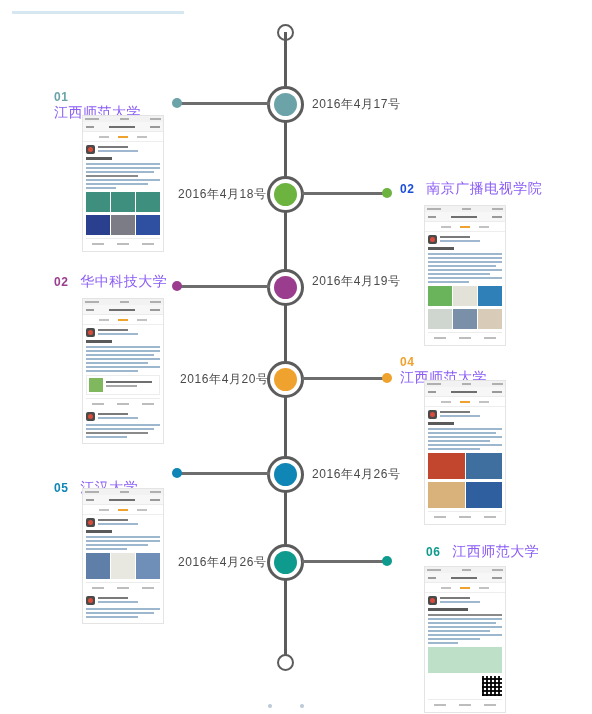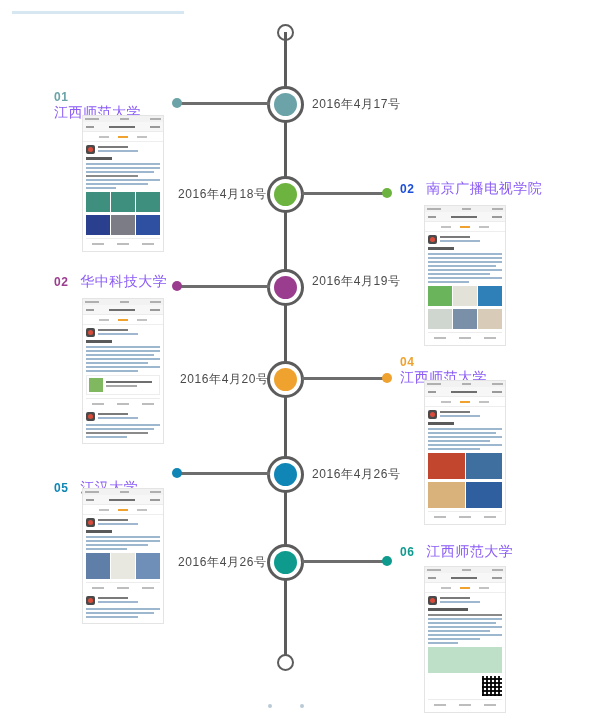--- a/index.html
+++ b/index.html
@@ -659,21 +659,21 @@
 </div>
 
 <div class="node" style="top:544px">
   <div class="core" id="core5" style="background: rgb(14, 155, 142);"></div>
 </div>
 <div class="arm" style="left:302px; top:560px; width:85px;"></div>
 <div class="arm-end" id="armend5" style="left: 382px; top: 556px; background: rgb(14, 155, 142);"></div>
 <div class="date-label" style="left:178px; top:555px;">2016年4月26号</div>
 
 <div class="entry-head" style="left:400px; top:543px;">
-  <span class="entry-num" id="num5" style="color: rgb(14, 155, 142);">06</span>
+  <span class="entry-num" id="num5" style="color: rgb(14, 155, 142); margin-left: 26px;">06</span>
   <span class="entry-name">江西师范大学</span>
 </div>
 
 <div class="shot" style="left:424px; top:566px;">
   <div class="statusbar">
       <span class="a"></span>
       <span class="b"></span>
       <span class="c"></span>
     </div>
   <div class="navbar">

